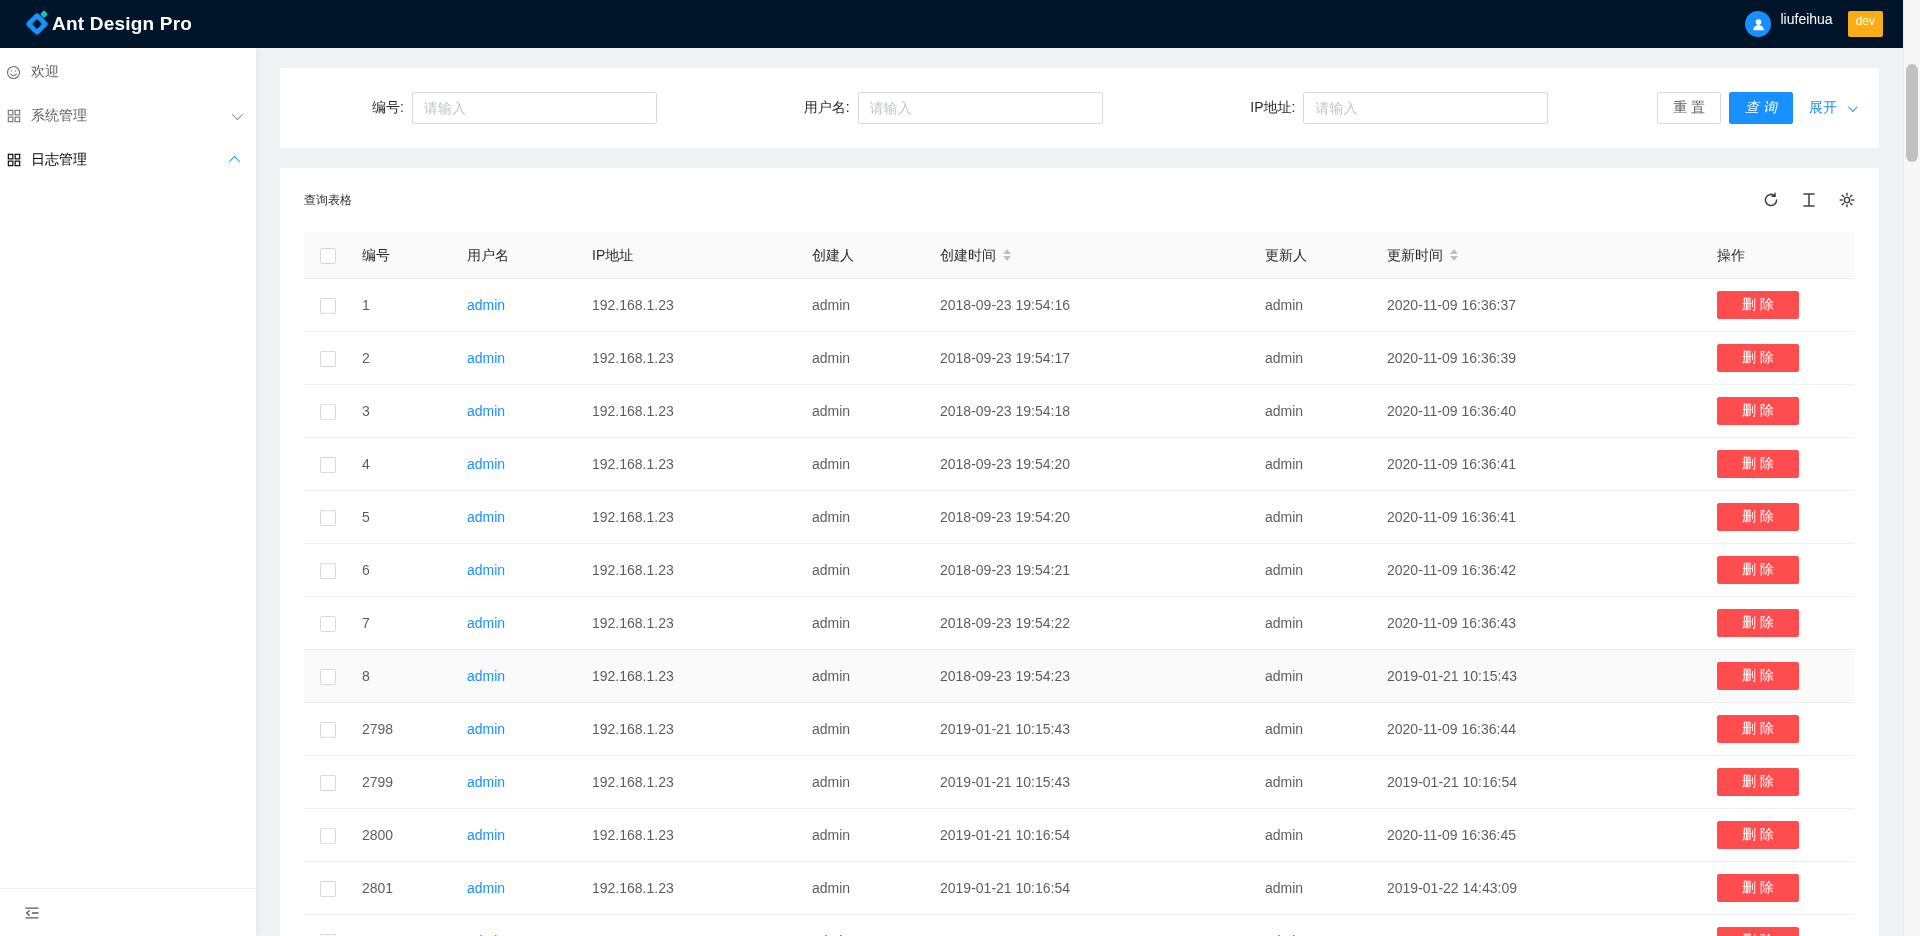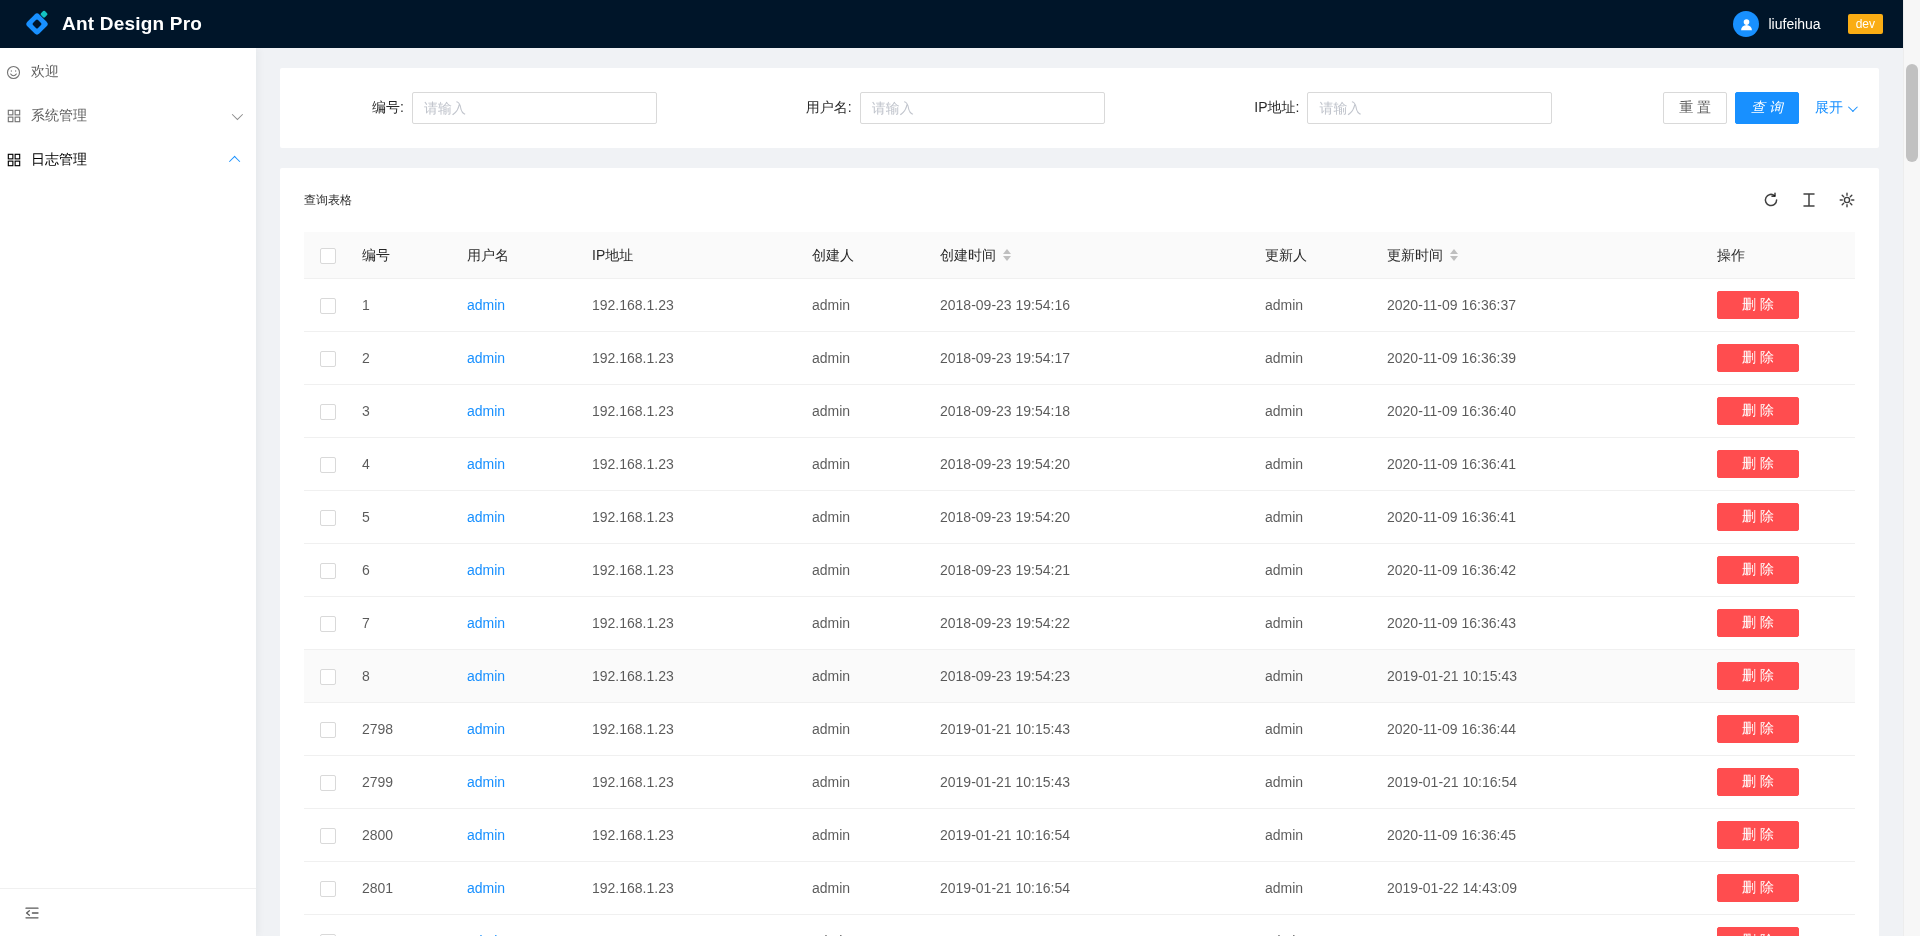--- a/index.html
+++ b/index.html
@@ -2,28 +2,28 @@
 <html><head>
 <meta charset="utf-8">
 <style>
   * { margin:0; padding:0; box-sizing:border-box; }
   html,body { width:1920px; height:936px; overflow:hidden; background:#f0f2f5;
     font-family:"Liberation Sans","DejaVu Sans",sans-serif; font-size:14px; color:rgba(0,0,0,.65); }
 
   
   .top-header { position:fixed; top:0; left:0; right:17px; height:48px; background:#001529;
     display:flex; align-items:center; justify-content:space-between; padding:0 20px 0 22px; z-index:20; }
-  .logo-area { display:flex; align-items:center; gap:10px; }
+  .logo-area { display:flex; align-items:center; }
   .logo-area h1 { color:#fff; font-size:19px; font-weight:bold; letter-spacing:.2px; }
-  .header-right { display:flex; align-items:center; gap:9px; }
+  .header-right { display:flex; gap:9px; }
   .avatar { width:26px; height:26px; border-radius:50%; background:#1890ff; display:flex;
     align-items:center; justify-content:center; overflow:hidden; }
   .user-name { color:#fff; font-size:14px; }
   .env-tag { background:#faad14; color:#fff; font-size:12px; line-height:20px; padding:0 8px;
-    border-radius:2px; margin-left:18px; }
+    border-radius:2px; margin-left:6px; }
 
   
   .sider { position:fixed; top:48px; left:0; bottom:0; width:256px; background:#fff;
     box-shadow:2px 0 8px rgba(29,35,41,.05); display:flex; flex-direction:column; z-index:10; }
   .menu { flex:1; padding-top:0; overflow:hidden; }
   .menu-item, .submenu-item { height:40px; margin:4px 0; display:flex; align-items:center; gap:10px;
     padding:0 16px 0 6px; cursor:pointer; color:rgba(0,0,0,.65); white-space:nowrap; }
   .menu-item .mi-icon, .submenu-item .mi-icon { display:inline-flex; width:15px; justify-content:center; color:rgba(0,0,0,.55); }
   .menu-item.open-parent, .menu-item.open-parent .mi-icon { color:#000000; }
   .submenu-item { padding-left:48px; }
@@ -44,21 +44,21 @@
   .filter-item { display:flex; align-items:center; }
   .filter-item label { width:100px; text-align:right; margin-right:8px; color:rgba(0,0,0,.85); white-space:nowrap; }
   .filter-item input { width:245px; height:32px; border:1px solid #d9d9d9; border-radius:2px;
     padding:4px 11px; font-size:14px; color:rgba(0,0,0,.65); outline:none; background:#fff; }
   .filter-item input::placeholder { color:#c0c4cc; }
   .filter-actions { display:flex; align-items:center; gap:8px; margin-left:16px; }
   .btn { height:32px; padding:0 15px; border-radius:2px; border:1px solid #d9d9d9; background:#fff;
     font-size:14px; color:rgba(0,0,0,.65); cursor:pointer; white-space:nowrap;
     font-family:"Liberation Sans","DejaVu Sans",sans-serif; }
   .btn-primary { background:#1890ff; border-color:#1890ff; color:#fff;font-style:italic; }
-  .link-expand { color:#1890ff; display:inline-flex; align-items:center; gap:5px; margin-left:8px;
+  .link-expand { color:#1890ff; display:inline-flex; align-items:center; gap:11px; margin-left:8px;
     cursor:pointer; white-space:nowrap; }
   .chev-blue { width:7px; height:7px; border-right:1.6px solid #1890ff; border-bottom:1.6px solid #1890ff;
     display:inline-block; transform:rotate(45deg) translateY(-2px); }
 
   
   .table-card { background:#fff; border-radius:2px; margin-top:20px; }
   .table-toolbar { display:flex; align-items:center; justify-content:space-between; padding:16px 24px; }
   .table-title { font-size:12px; line-height:32px; font-weight:500; color:rgba(0,0,0,.85); }
   .toolbar-icons { display:flex; align-items:center; gap:22px; color:rgba(0,0,0,.75); }
   .toolbar-icons .t-icon { display:inline-flex; cursor:pointer; }

